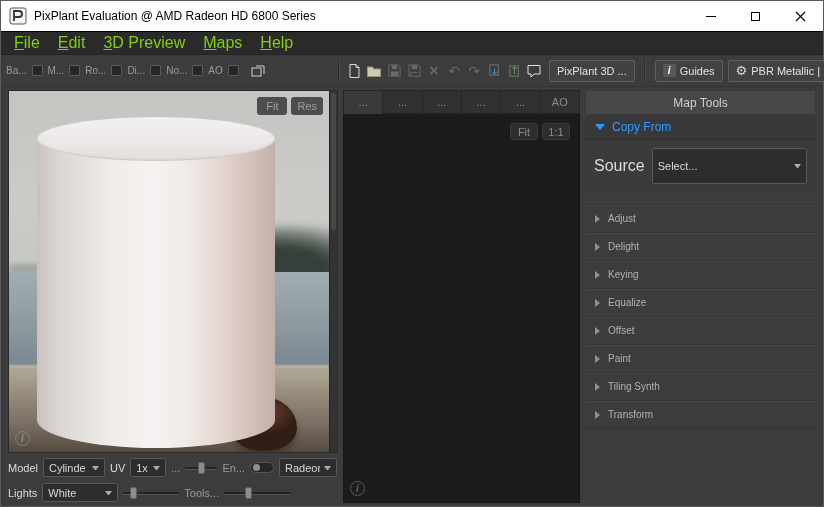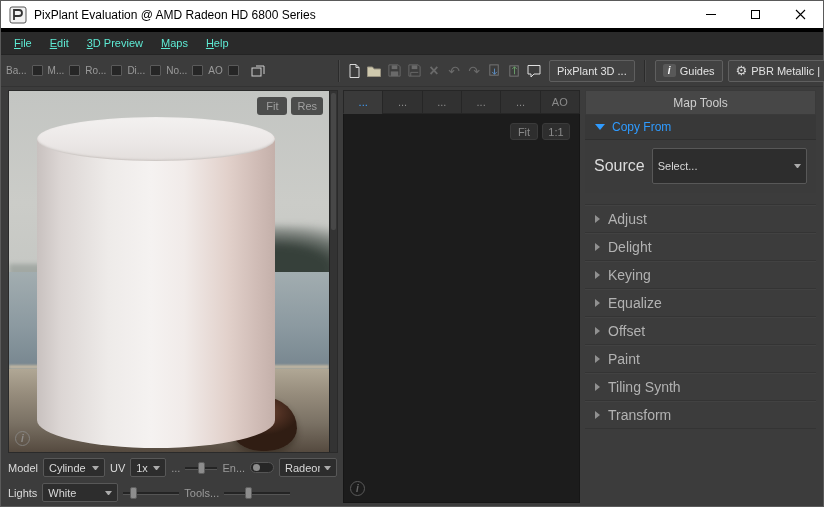--- a/index.html
+++ b/index.html
@@ -13,37 +13,37 @@
     width: 824px; height: 507px;
     border: 1px solid #5a5a5a;
     display: flex; flex-direction: column;
     background: #3c3c3c;
   }
 
   
   .titlebar {
     height: 31px; background: #ffffff; flex: 0 0 31px;
     display: flex; align-items: center;
-    border-bottom: 4px solid #000000;
+    border-bottom: 1px solid #000000;
   }
   .app-icon { width: 18px; height: 18px; margin: 0 7px 0 8px; flex: 0 0 18px; }
   .title-text { font-size: 12px; color: #000; }
   .caption-buttons { margin-left: auto; display: flex; height: 100%; }
   .cap-btn { width: 45px; height: 100%; display: flex; align-items: center; justify-content: center; }
   .min-glyph { width: 10px; height: 1px; background: #000; }
   .max-glyph { width: 9px; height: 9px; border: 1px solid #000; }
 
   
   .menubar {
     height: 23px; flex: 0 0 23px; background: #2a2a2a;
     display: flex; align-items: center; padding-left: 4px;
     border-bottom: 1px solid #242424;
   }
   .menu-item {
-    display: inline-block; padding: 3px 9px; font-size: 11px; color: #5eead4;
+    display: inline-block; padding: 3px 9px; font-size: 16px; color: #84cc16;
   }
   .menu-item::first-letter { text-decoration: underline; }
 
   
   .toolbar {
     height: 32px; flex: 0 0 32px; background: #3c3c3c;
     display: flex; align-items: center; padding: 0 5px;
     border-bottom: 1px solid #333;
   }
   .toggle-group { display: flex; align-items: center; gap: 5px; width: 328px; flex: 0 0 328px; }
@@ -179,21 +179,21 @@
   .copy-label { color: #2f9bff; font-size: 12px; }
   .source-row { padding: 8px 9px 9px 9px; display: flex; align-items: center; gap: 7px; background: #3b3b3b; }
   .source-label { font-size: 16px; color: #dcdcdc; }
   .source-dd { flex: 1; height: 36px; }
   .sections { margin-top: 11px; border-top: 1px solid #343434; }
   .section-row {
     height: 28px; display: flex; align-items: center; gap: 8px; padding-left: 10px;
     border-bottom: 1px solid #343434; box-shadow: inset 0 1px 0 #424242;
   }
   .tri-right { width: 0; height: 0; border-top: 4px solid transparent; border-bottom: 4px solid transparent; border-left: 5px solid #909090; }
-  .section-label { font-size: 14px; color: #b2b2b2; }
+  .section-label { font-size: 10px; color: #b2b2b2; }
 
   svg { display: block; }
 </style>
 </head>
 <body>
 
 <div class="window">
 
   <div class="titlebar">
     <svg class="app-icon" viewBox="0 0 18 18">

